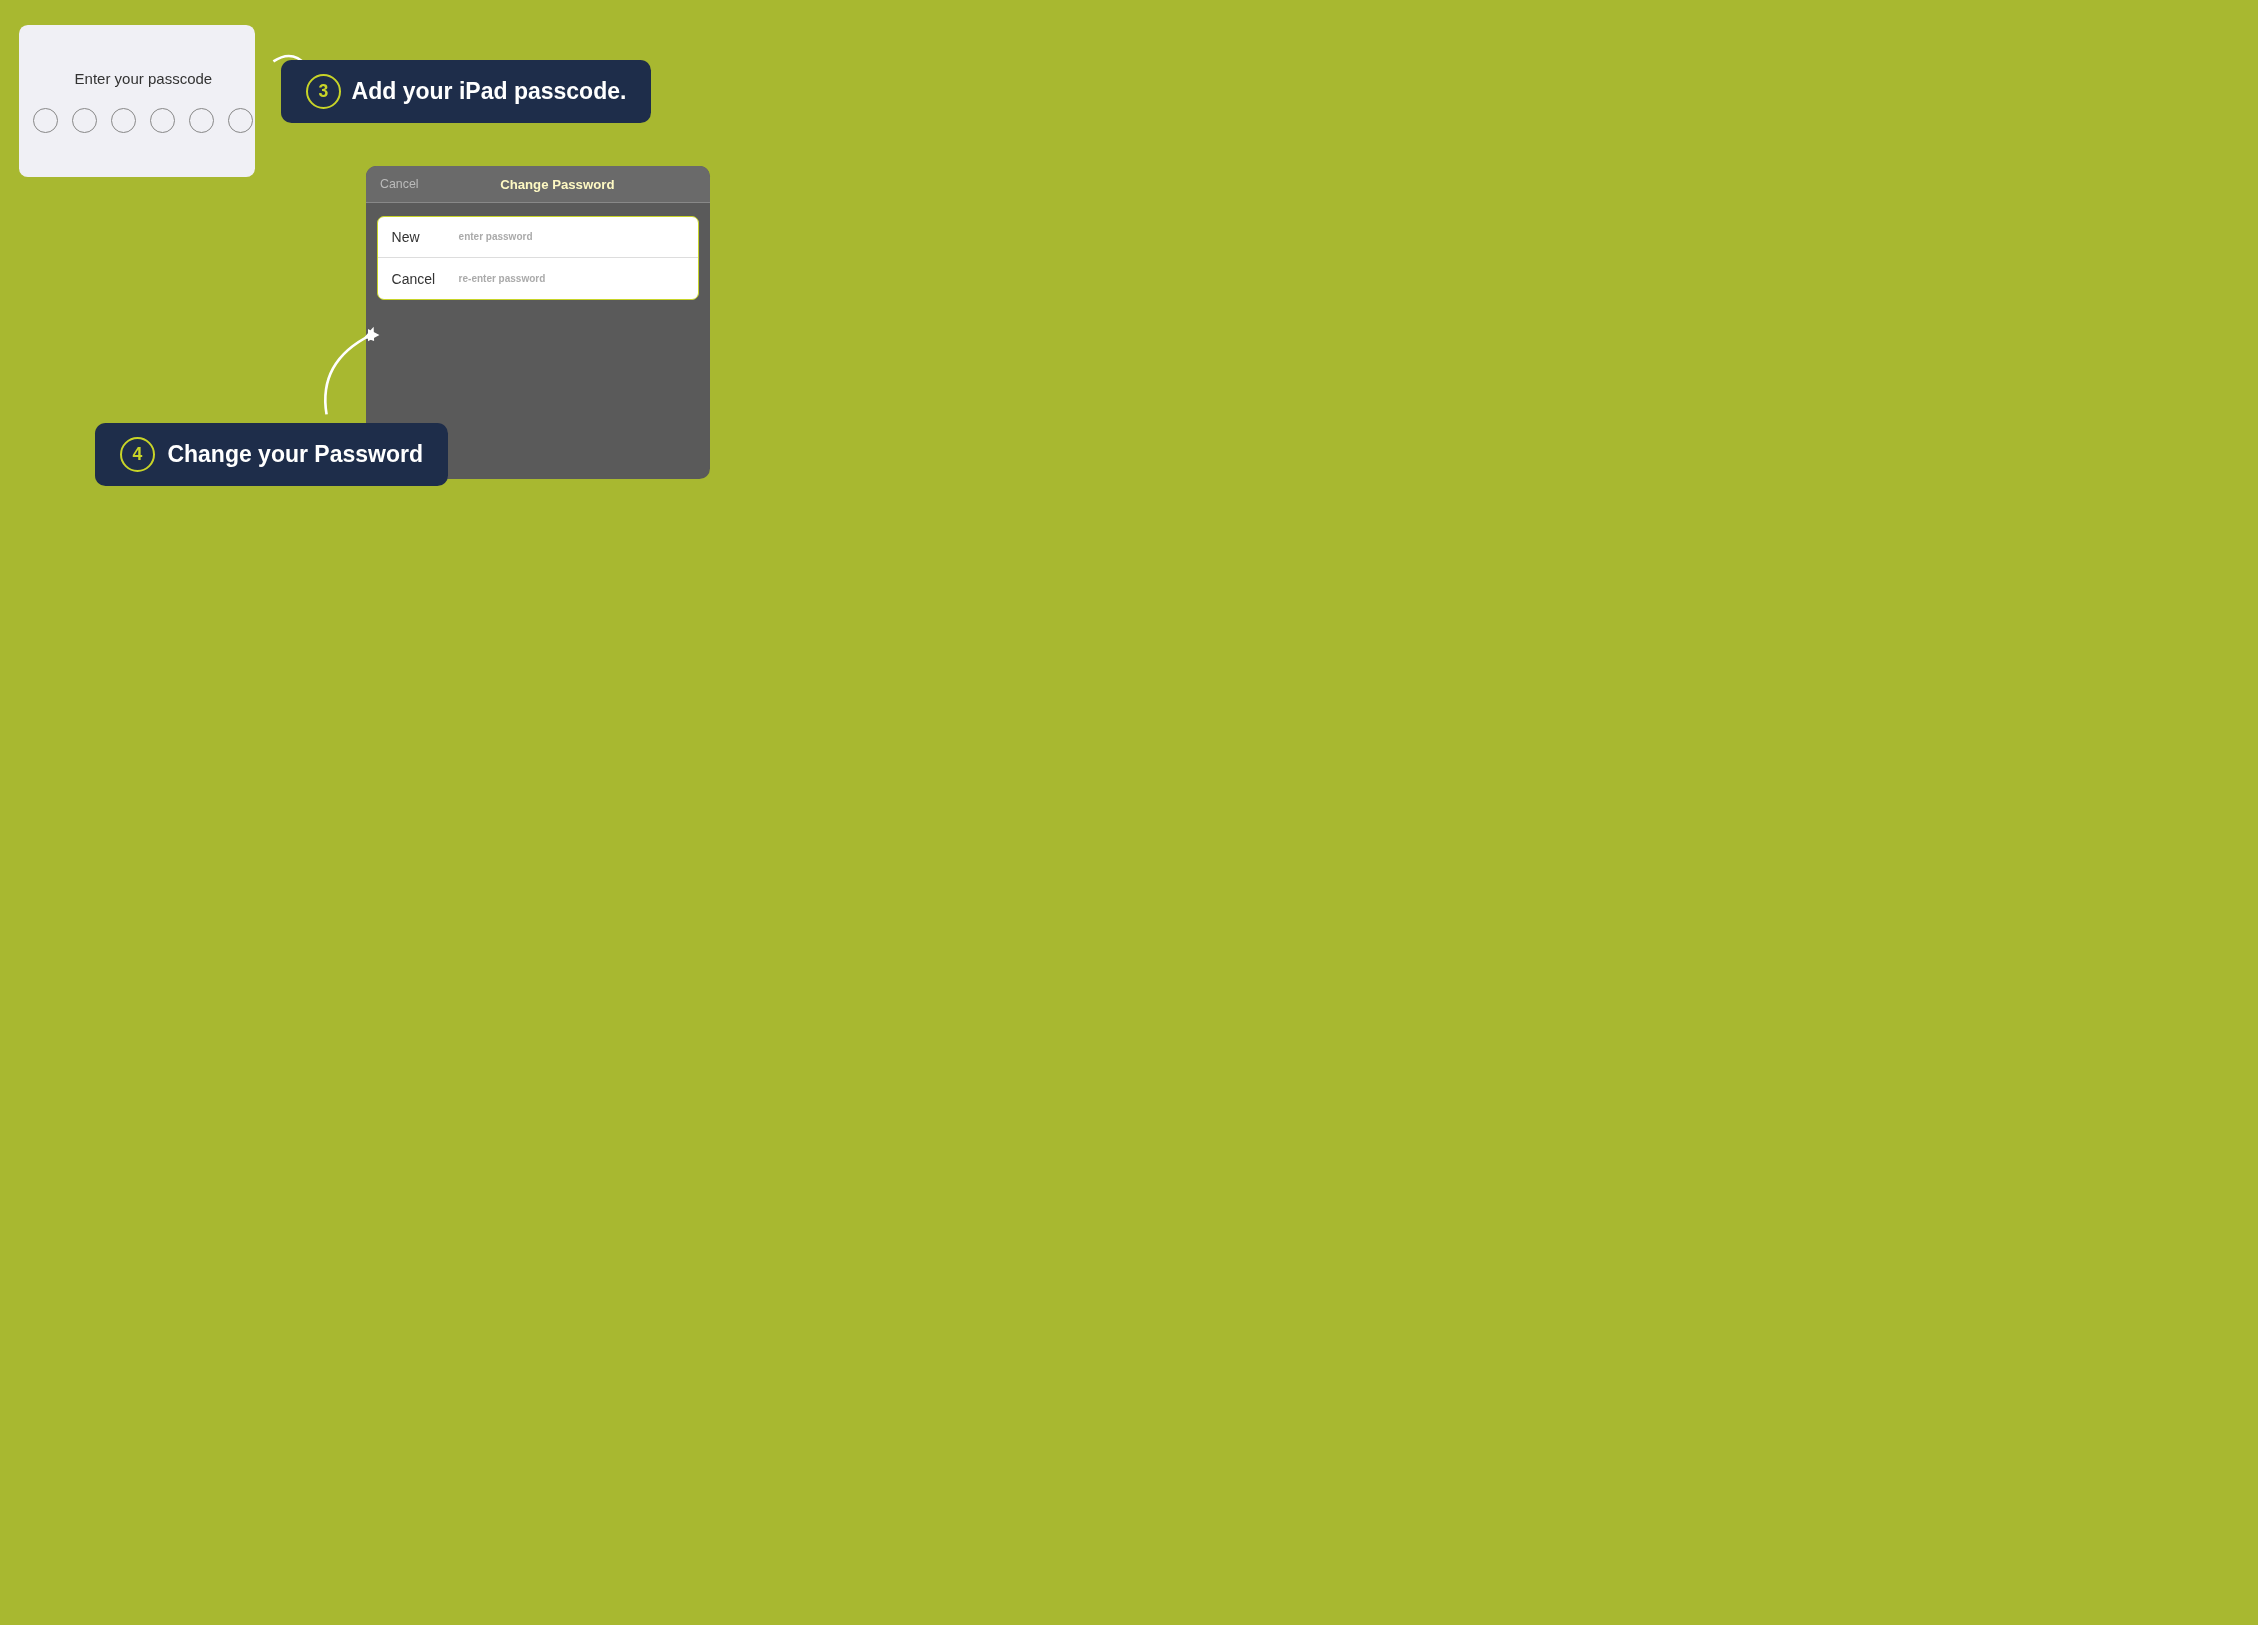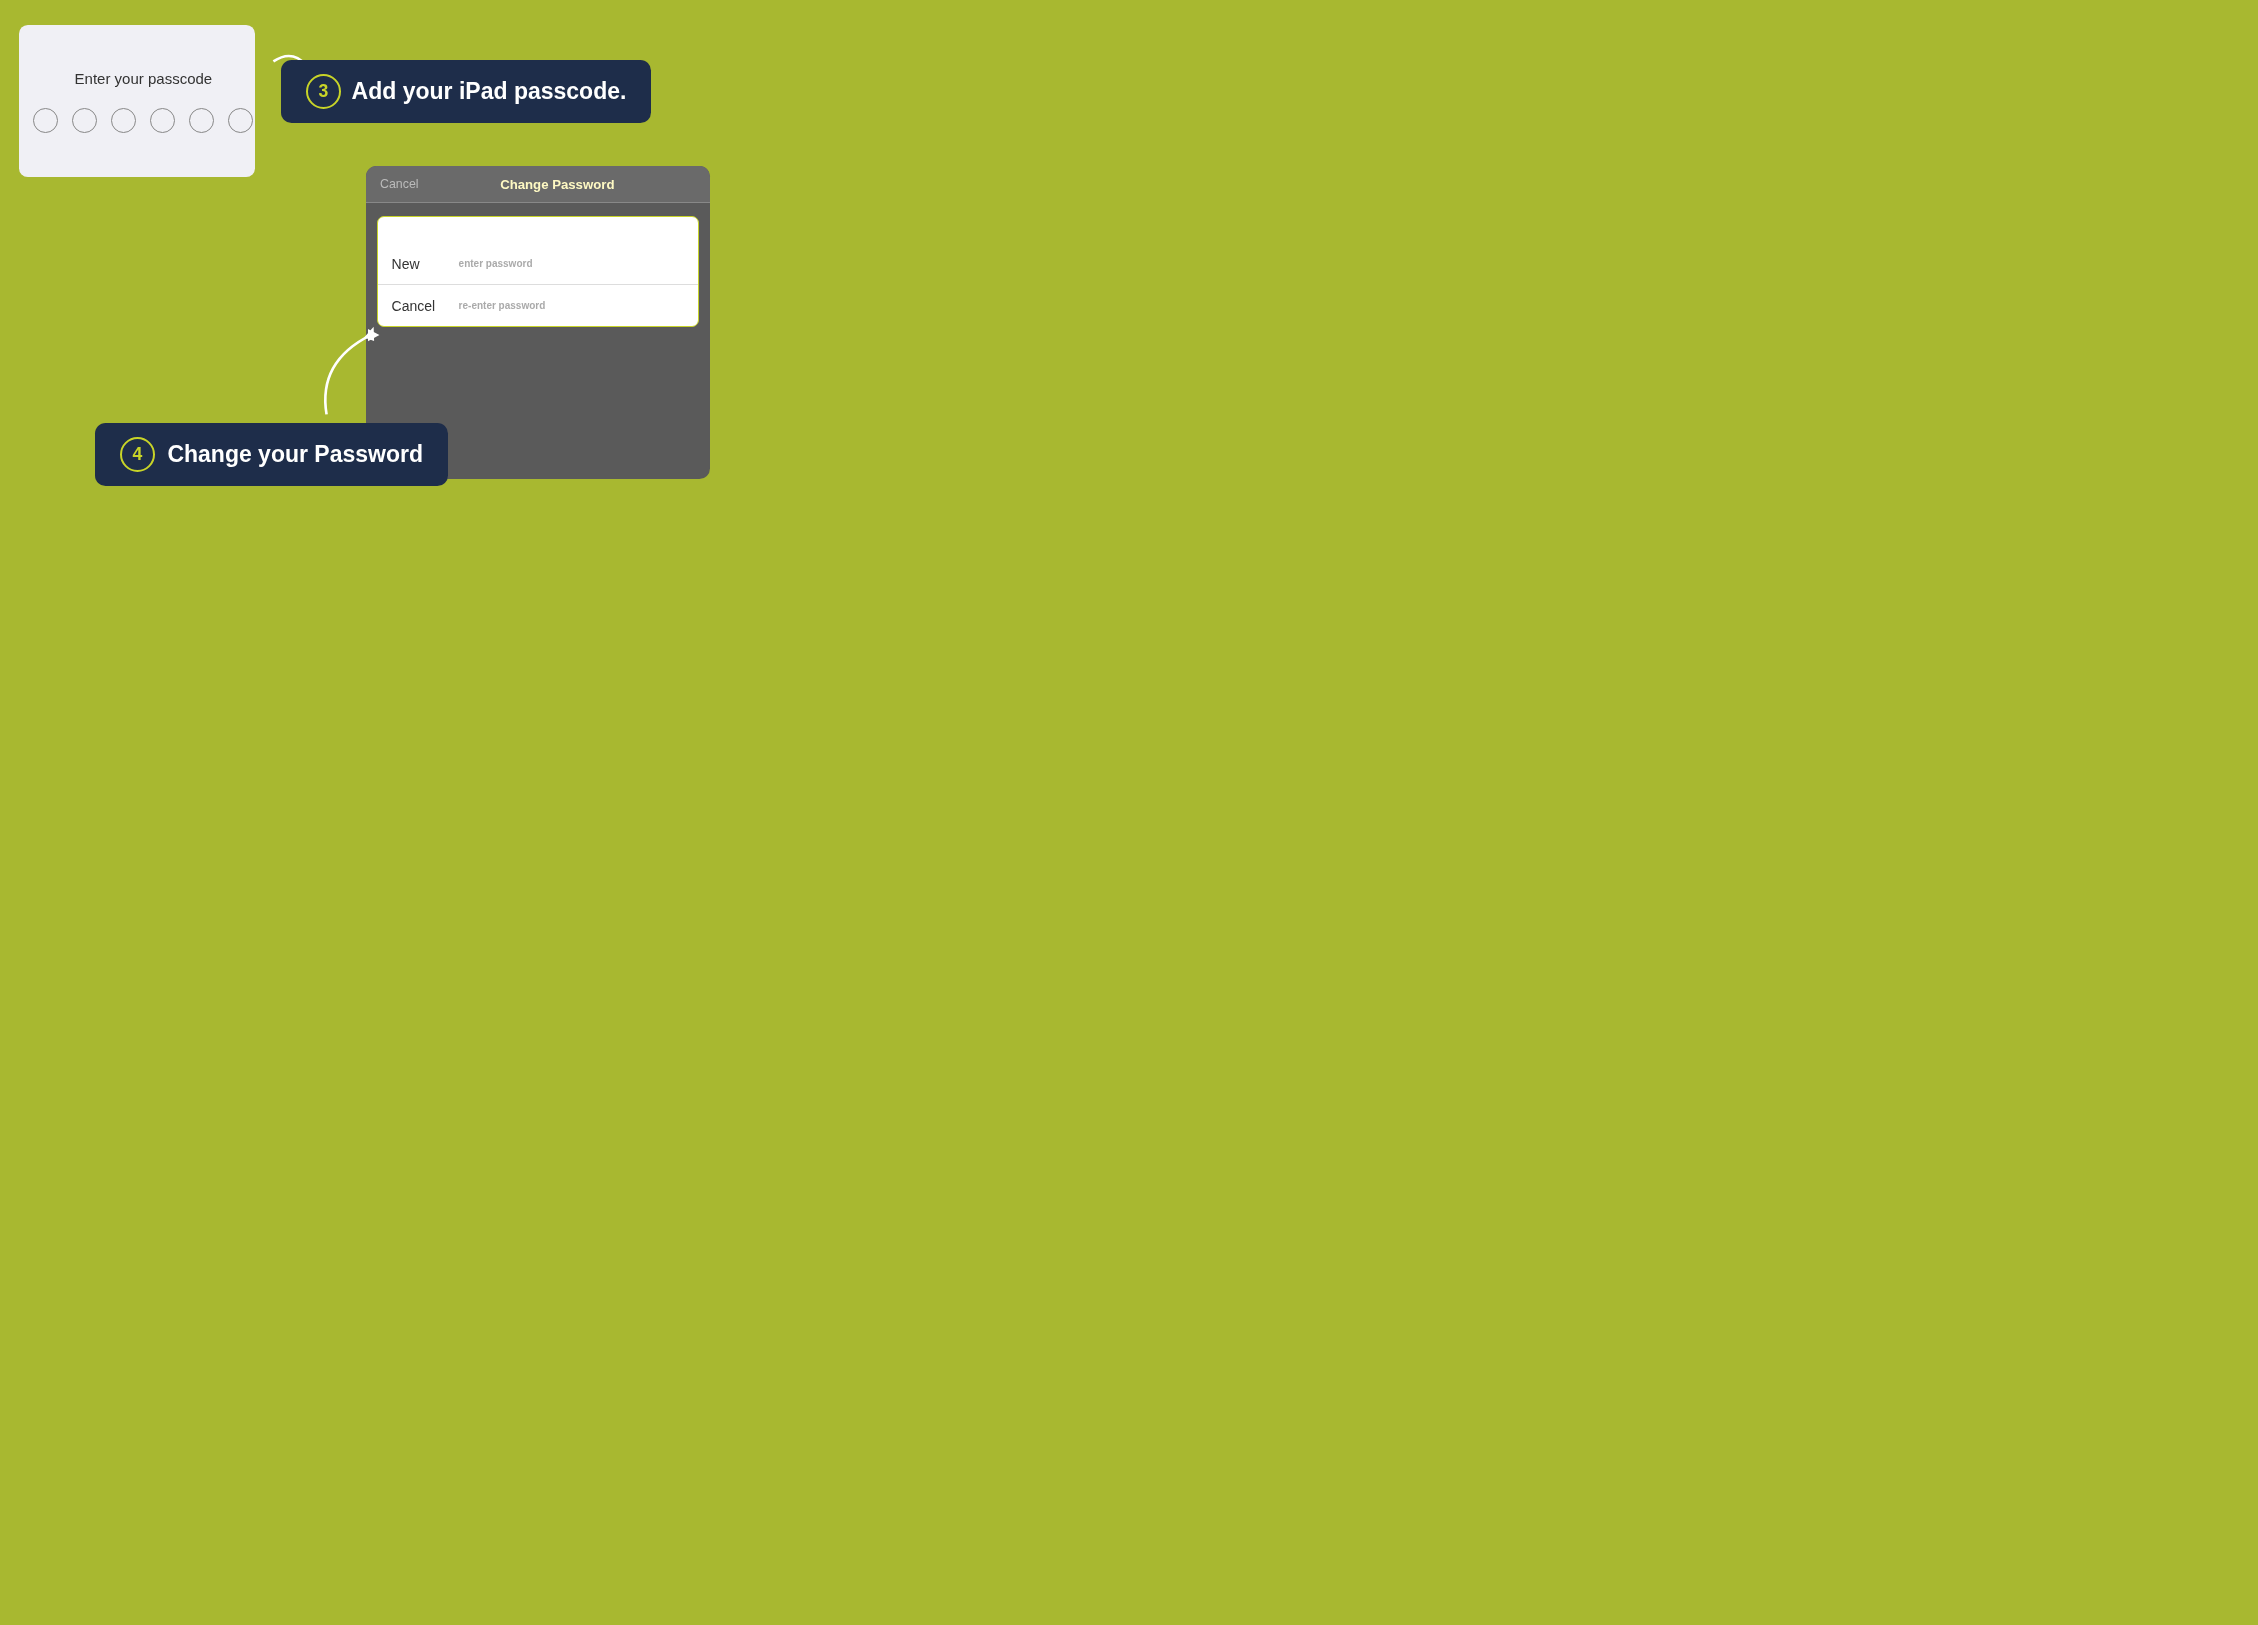--- a/index.html
+++ b/index.html
@@ -132,21 +132,20 @@
 
     .password-row {
       display: flex;
       align-items: center;
       padding: 12.4px 14px;
       gap: 14px;
     }
 
     .password-row:first-child {
       border-bottom: 0.9px solid #ddd;
-      margin-top: 27px;
     }
 
     .password-row-label {
       font-size: 14px;
       color: #333;
       font-weight: 400;
       width: 53px;
       flex-shrink: 0;
     }
 

